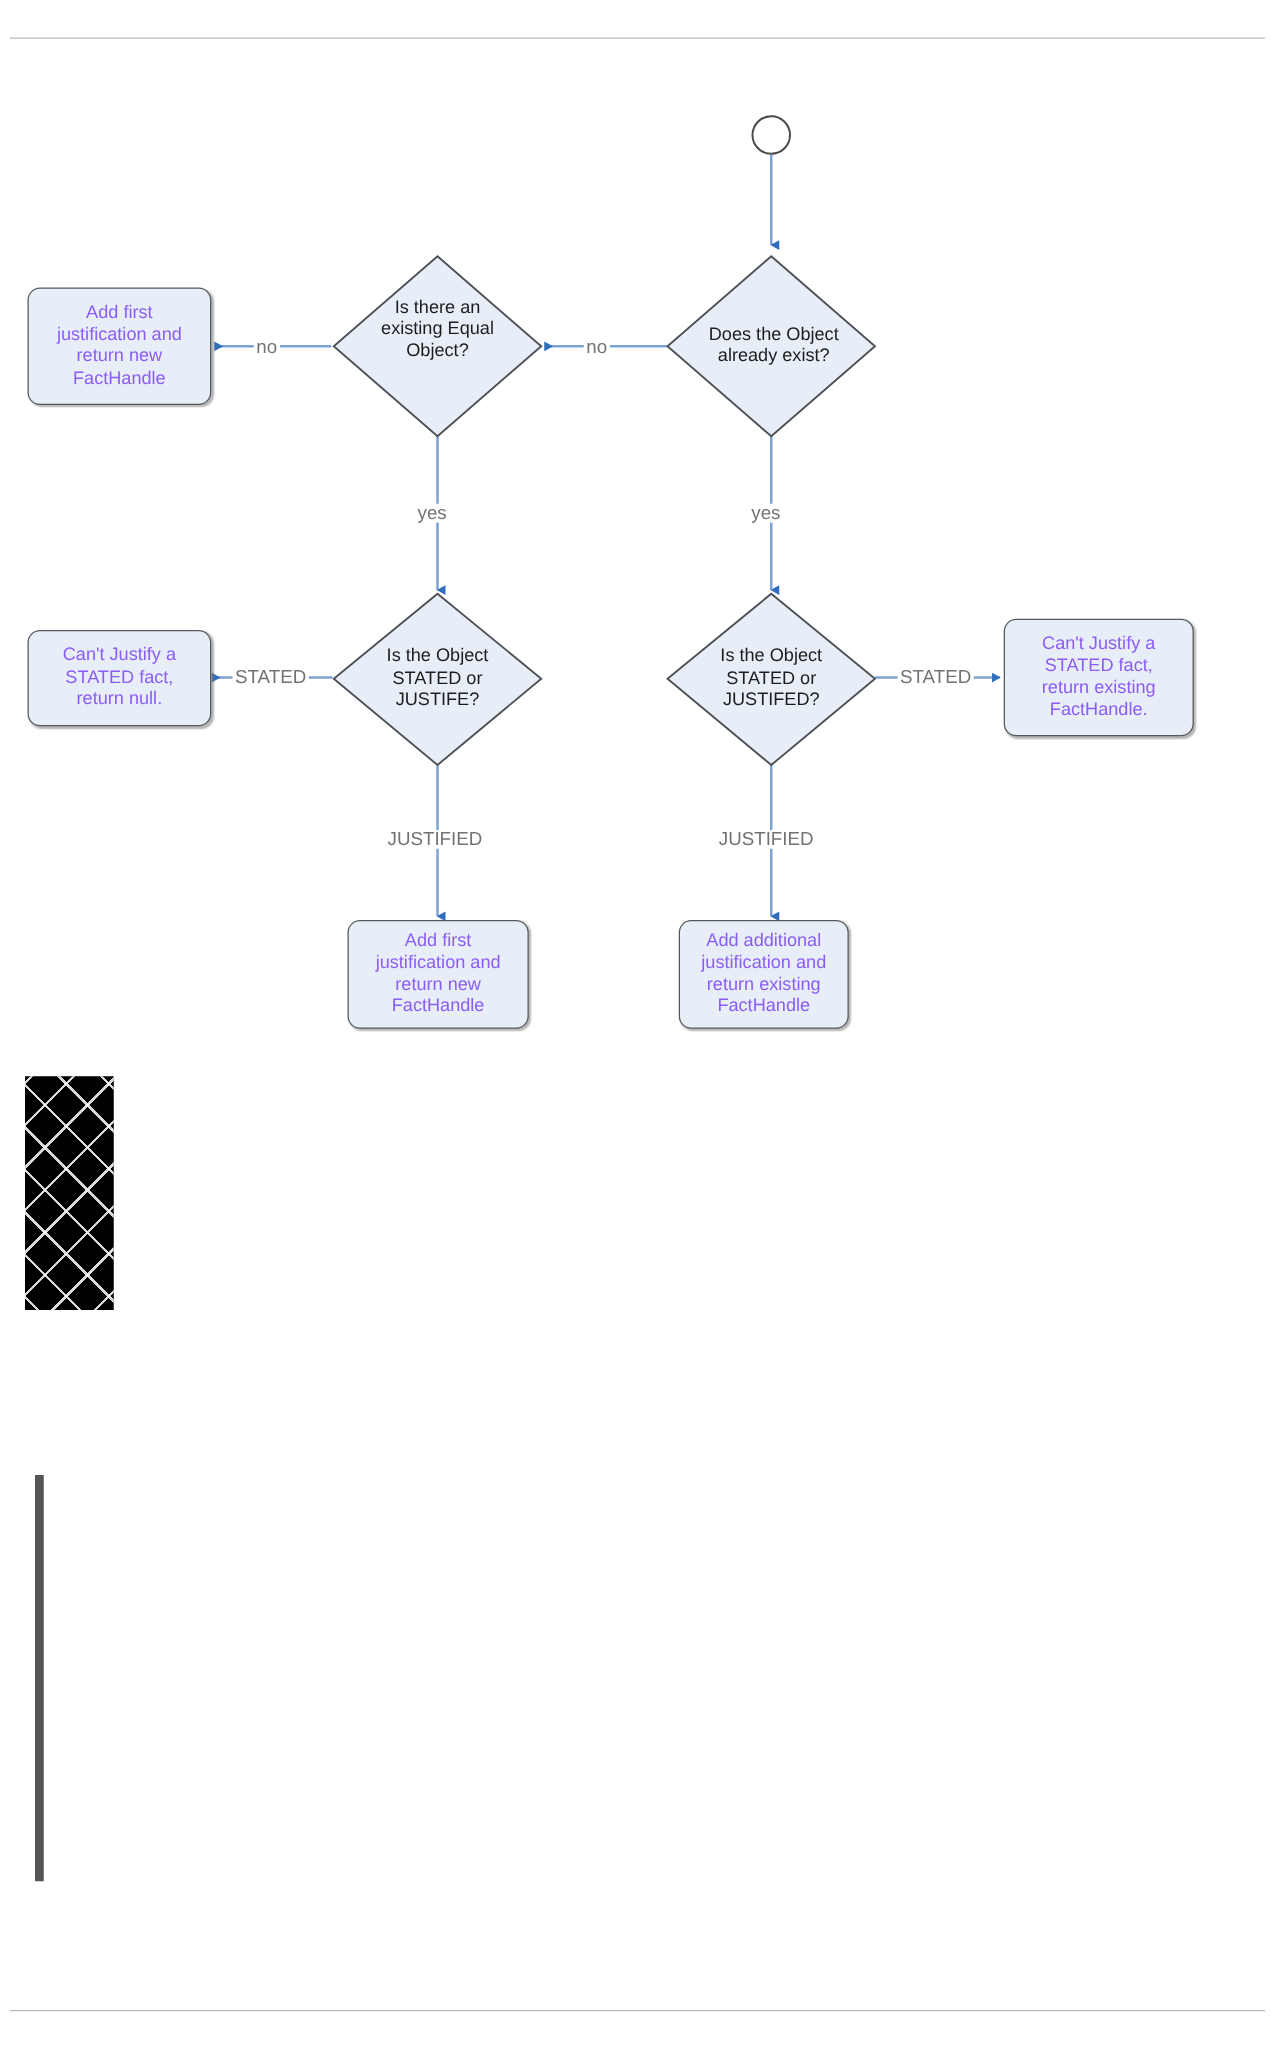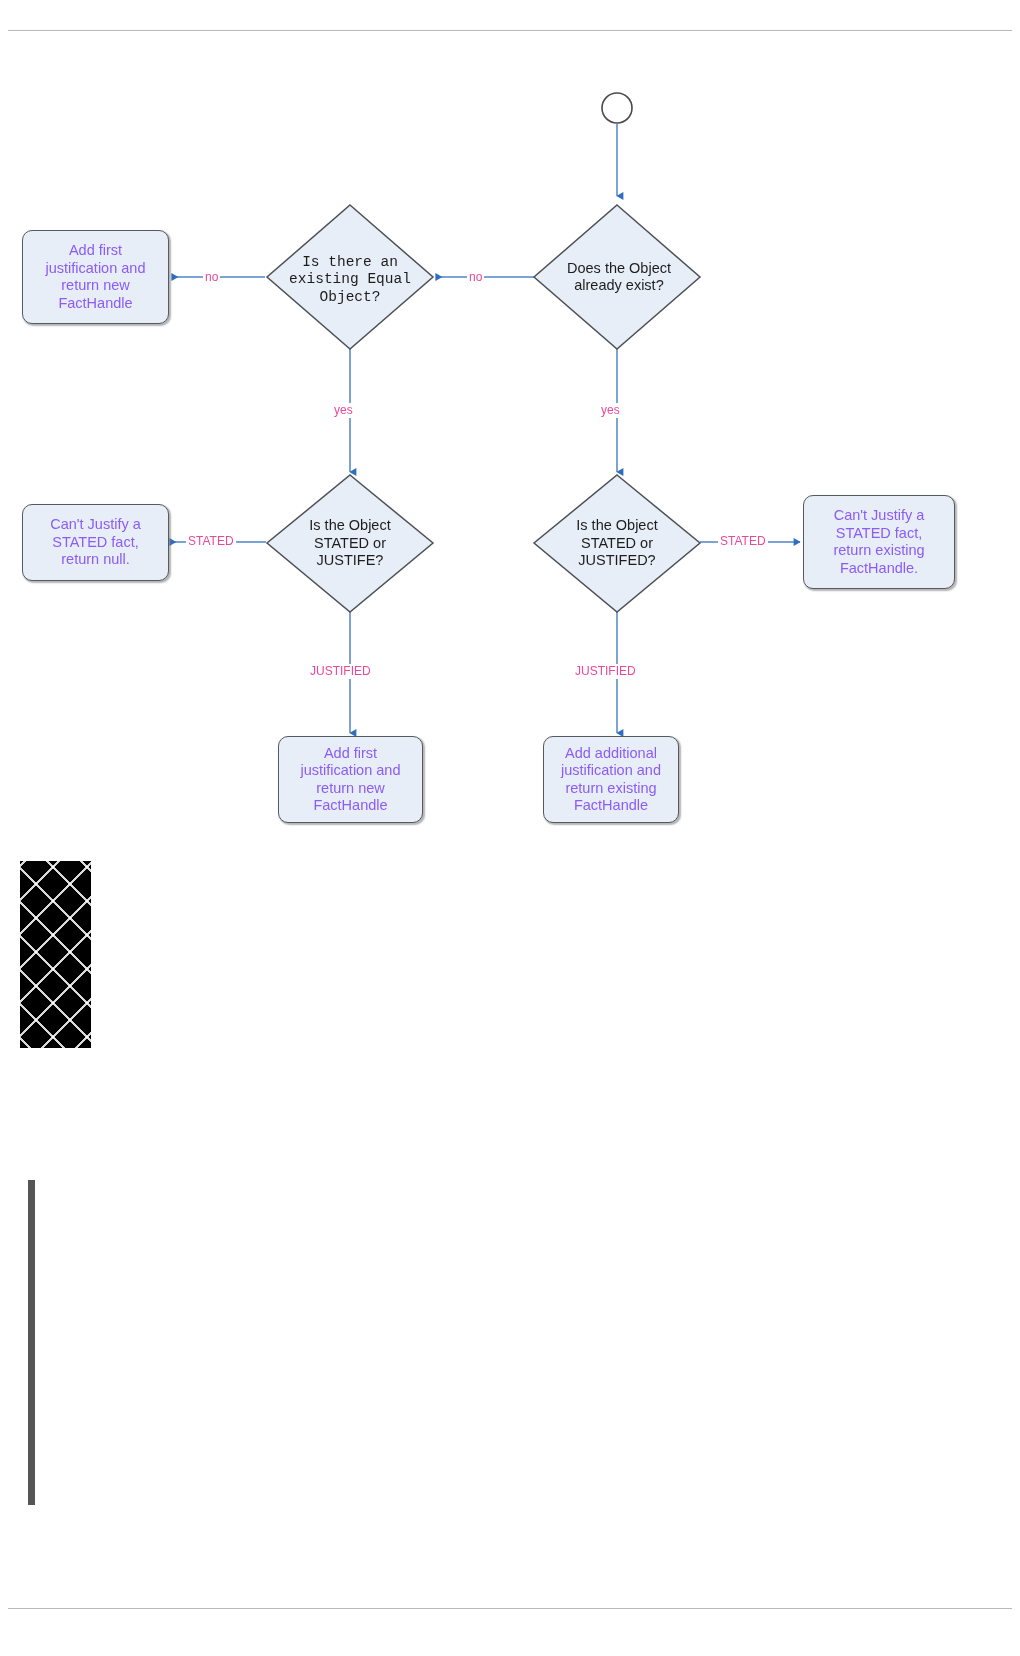--- a/index.html
+++ b/index.html
@@ -64,22 +64,22 @@
     text-align: center;
     color: #1d1d1d;
     font-size: 14.5px;
     line-height: 17.5px;
     white-space: pre-line;
     z-index: 2;
   }
 
   .edge-label {
     position: absolute;
-    color: #ec4899;
-    font-size: 12px;
+    color: #737373;
+    font-size: 15px;
     line-height: 15px;
     background: #ffffff;
     padding: 0 2px;
     white-space: nowrap;
   }
 
   .artifact-block {
     position: absolute;
     background: #000000;
     overflow: hidden;
@@ -156,21 +156,21 @@
     <polygon points="350,205 433,277 350,349 267,277" fill="#e8eef7" stroke="#4d5155" stroke-width="1.5"></polygon>
     <polygon points="350,475 433,543 350,612 267,543" fill="#e8eef7" stroke="#4d5155" stroke-width="1.5"></polygon>
     <polygon points="617,475 700,543 617,612 534,543" fill="#e8eef7" stroke="#4d5155" stroke-width="1.5"></polygon>
   </svg>
 
   <div class="node-diamond-wrap" style="left:536px; top:205px; width:166px; height:144px;">
     <div class="node-diamond-label">Does the Object
 already exist?</div>
   </div>
 
-  <div class="node-diamond-wrap" style="left:267px; top:208px; width:166px; height:144px;font-family:Liberation Mono, monospace;">
+  <div class="node-diamond-wrap" style="left:267px; top:192px; width:166px; height:144px;">
     <div class="node-diamond-label">Is there an
 existing Equal
 Object?</div>
   </div>
 
   <div class="node-diamond-wrap" style="left:267px; top:475px; width:166px; height:137px;">
     <div class="node-diamond-label">Is the Object
 STATED or
 JUSTIFE?</div>
   </div>

